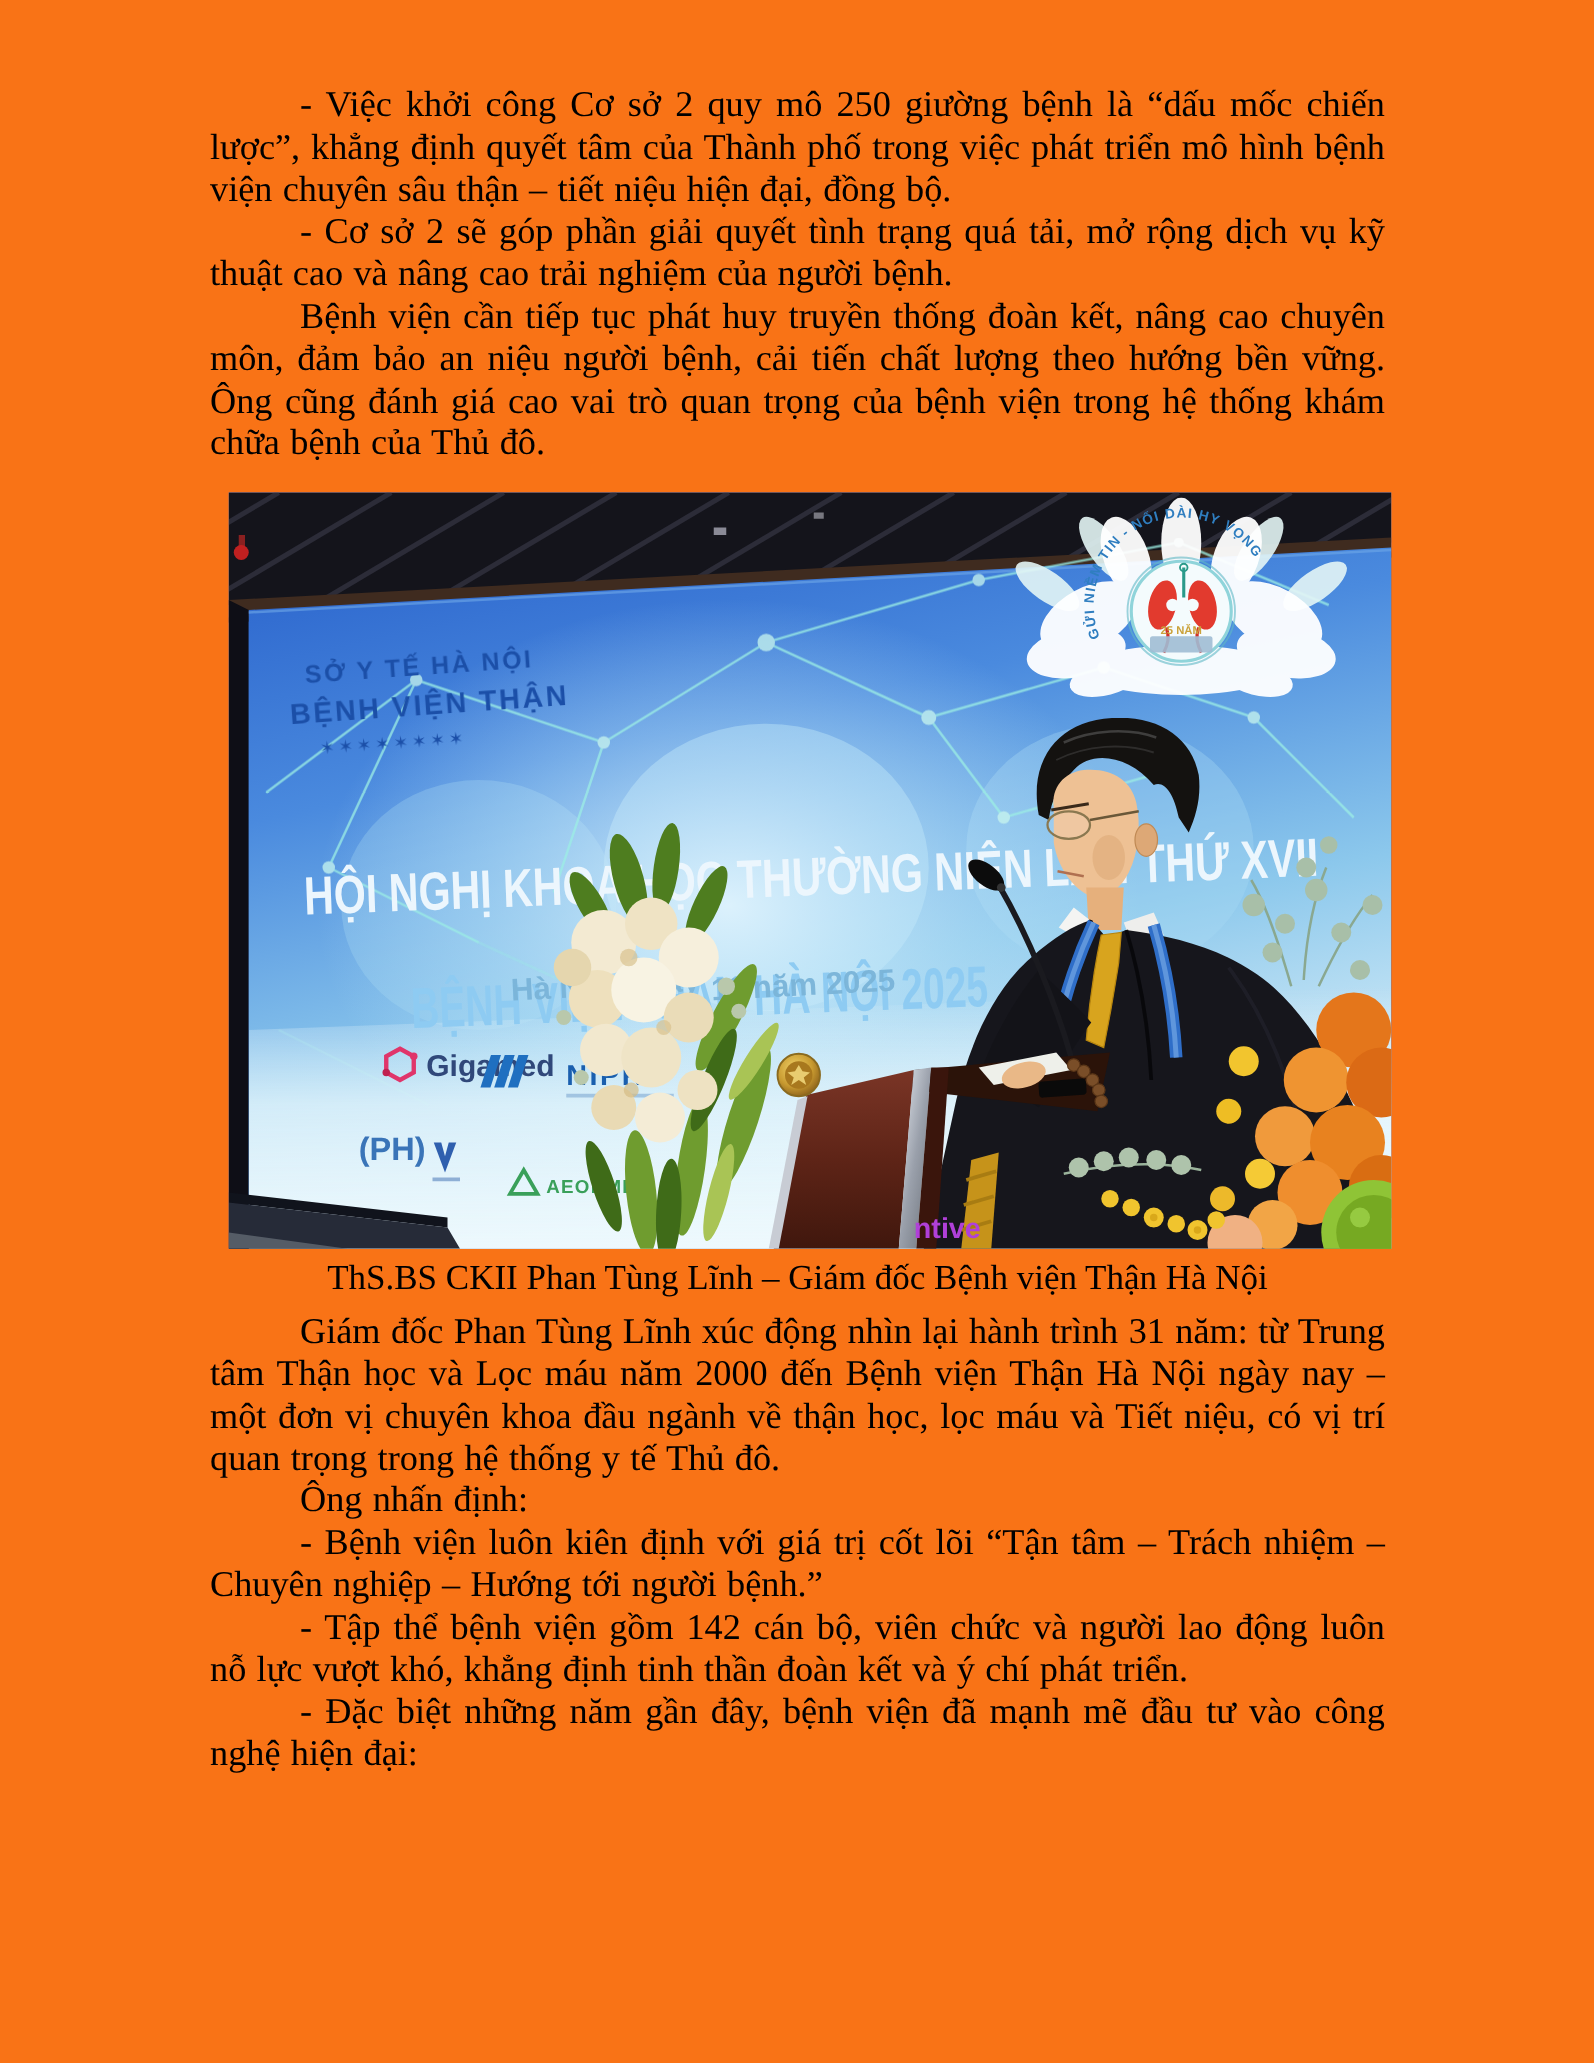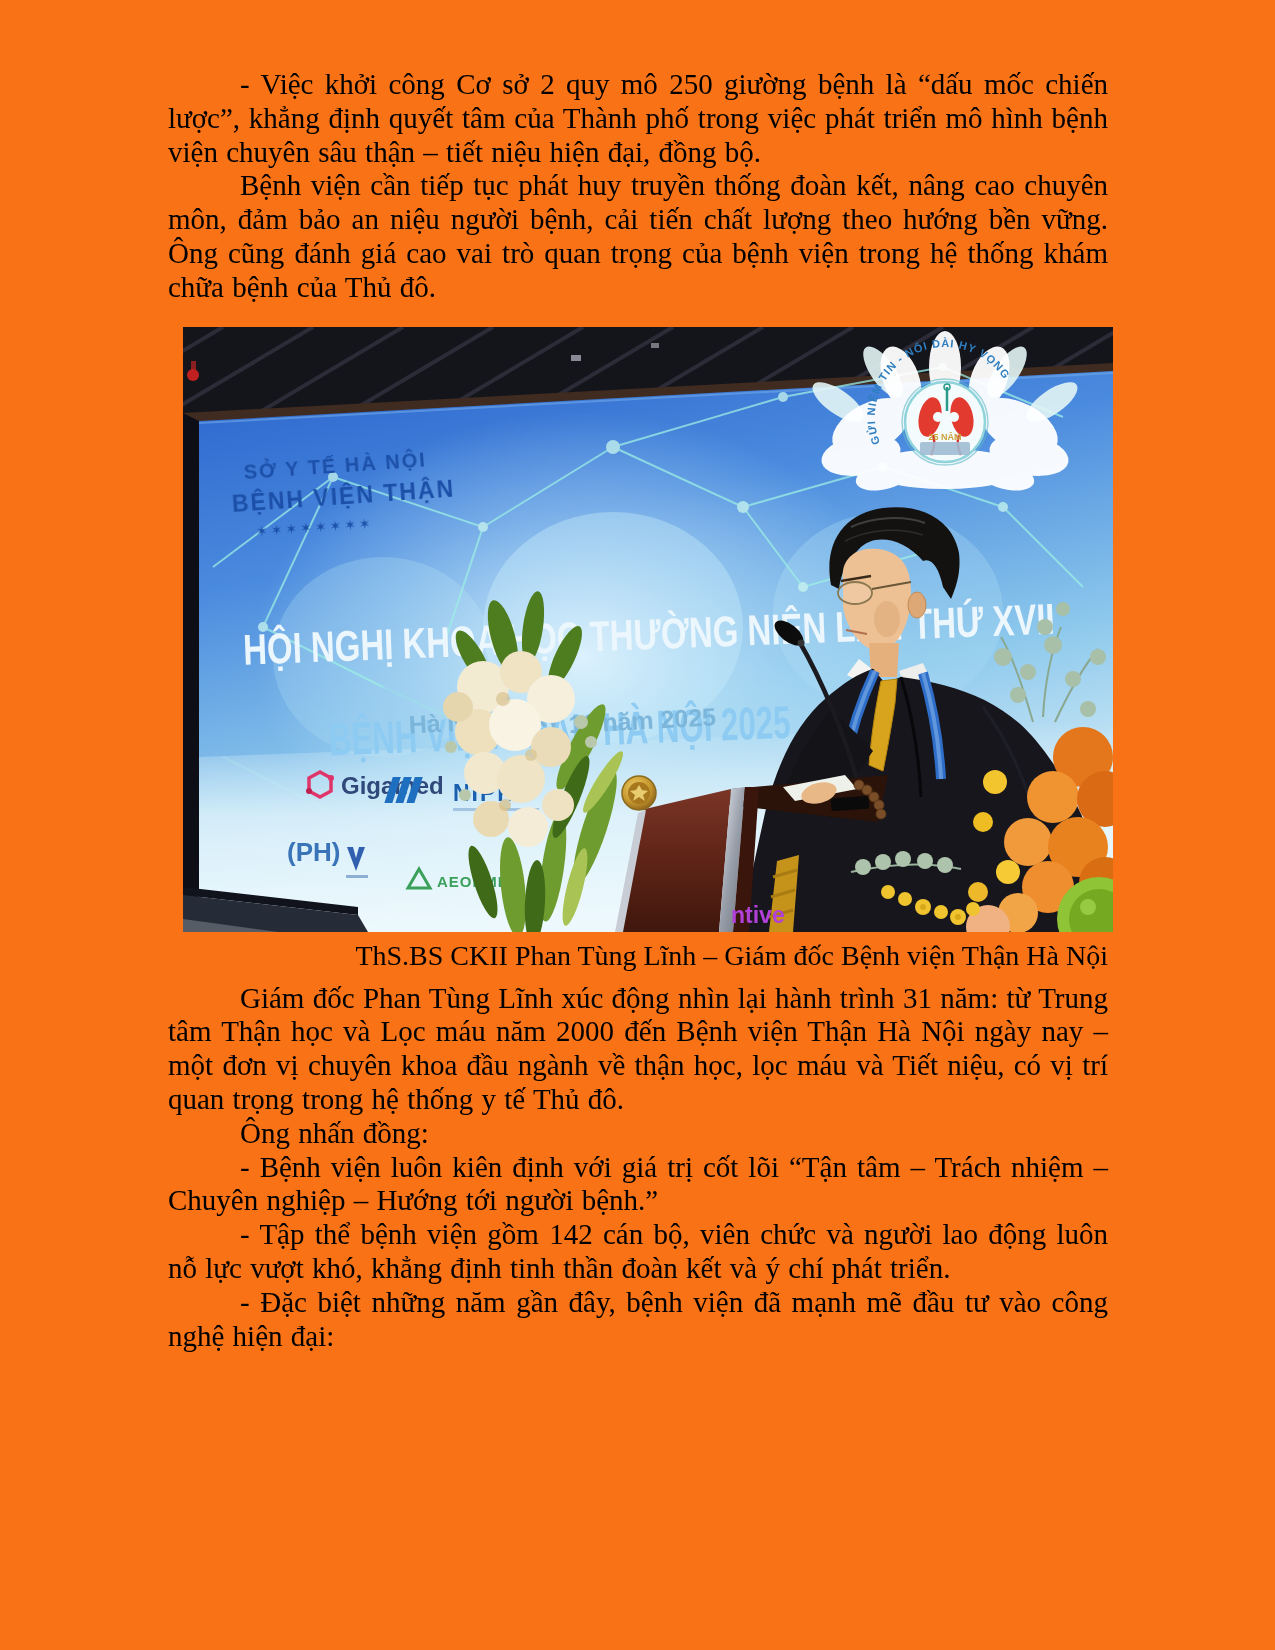--- a/index.html
+++ b/index.html
@@ -8,32 +8,33 @@
     font-family:"Liberation Serif", serif;color:#000;overflow:hidden;
   }
   .text-col{padding:68px 167px 0 168px;}
   .para{
     font-size:29px;line-height:33.8px;text-align:justify;text-indent:72px;
     margin:0;word-spacing:1px;
   }
   .figure-wrap{margin:22px 0 0 15px;width:930px;}
   .photo-svg{display:block;width:930px;height:605px;background:#2a66cc;}
   .caption{
-    text-align:right;font-size:28px;line-height:32px;margin-top:8px;
+    text-align:center;font-size:28px;line-height:32px;margin-top:8px;
   }
   .after-photo{margin-top:10px;}
   svg text{font-family:"Liberation Sans", sans-serif;}
 </style>
 </head>
 <body>
 
 <div class="page">
   <div class="text-col">
 
     <p class="para">- Việc khởi công Cơ sở 2 quy mô 250 giường bệnh là “dấu mốc chiến lược”, khẳng định quyết tâm của Thành phố trong việc phát triển mô hình bệnh viện chuyên sâu thận – tiết niệu hiện đại, đồng bộ.</p>
+    <p class="para">- Cơ sở 2 sẽ góp phần giải quyết tình trạng quá tải, mở rộng dịch vụ kỹ thuật cao và nâng cao trải nghiệm của người bệnh.</p>
     <p class="para">Bệnh viện cần tiếp tục phát huy truyền thống đoàn kết, nâng cao chuyên môn, đảm bảo an niệu người bệnh, cải tiến chất lượng theo hướng bền vững. Ông cũng đánh giá cao vai trò quan trọng của bệnh viện trong hệ thống khám chữa bệnh của Thủ đô.</p>
 
     <figure class="figure-wrap" style="margin-block:0;margin-inline:0;margin-top:22px;margin-left:15px;">
       <svg class="photo-svg" viewBox="0 0 930 605" preserveAspectRatio="none">
         <defs>
           <linearGradient id="screenGrad" x1="0" y1="0" x2="0.35" y2="1">
             <stop offset="0" stop-color="#2a63cc"></stop>
             <stop offset="0.35" stop-color="#4a8ade"></stop>
             <stop offset="0.7" stop-color="#8cc8ec"></stop>
             <stop offset="1" stop-color="#d8eef8"></stop>
@@ -402,19 +403,19 @@
           </g>
         </g>
       </svg>
     </figure>
 
     <div class="caption">
       <div>ThS.BS CKII Phan Tùng Lĩnh – Giám đốc Bệnh viện Thận Hà Nội</div>
     </div>
 
     <p class="para after-photo">Giám đốc Phan Tùng Lĩnh xúc động nhìn lại hành trình 31 năm: từ Trung tâm Thận học và Lọc máu năm 2000 đến Bệnh viện Thận Hà Nội ngày nay – một đơn vị chuyên khoa đầu ngành về thận học, lọc máu và Tiết niệu, có vị trí quan trọng trong hệ thống y tế Thủ đô.</p>
-    <p class="para">Ông nhấn đồng:</p>
+    <p class="para">Ông nhấn định:</p>
     <p class="para">- Bệnh viện luôn kiên định với giá trị cốt lõi “Tận tâm – Trách nhiệm – Chuyên nghiệp – Hướng tới người bệnh.”</p>
     <p class="para">- Tập thể bệnh viện gồm 142 cán bộ, viên chức và người lao động luôn nỗ lực vượt khó, khẳng định tinh thần đoàn kết và ý chí phát triển.</p>
     <p class="para">- Đặc biệt những năm gần đây, bệnh viện đã mạnh mẽ đầu tư vào công nghệ hiện đại:</p>
 
   </div>
 </div>
 
 </body></html>

